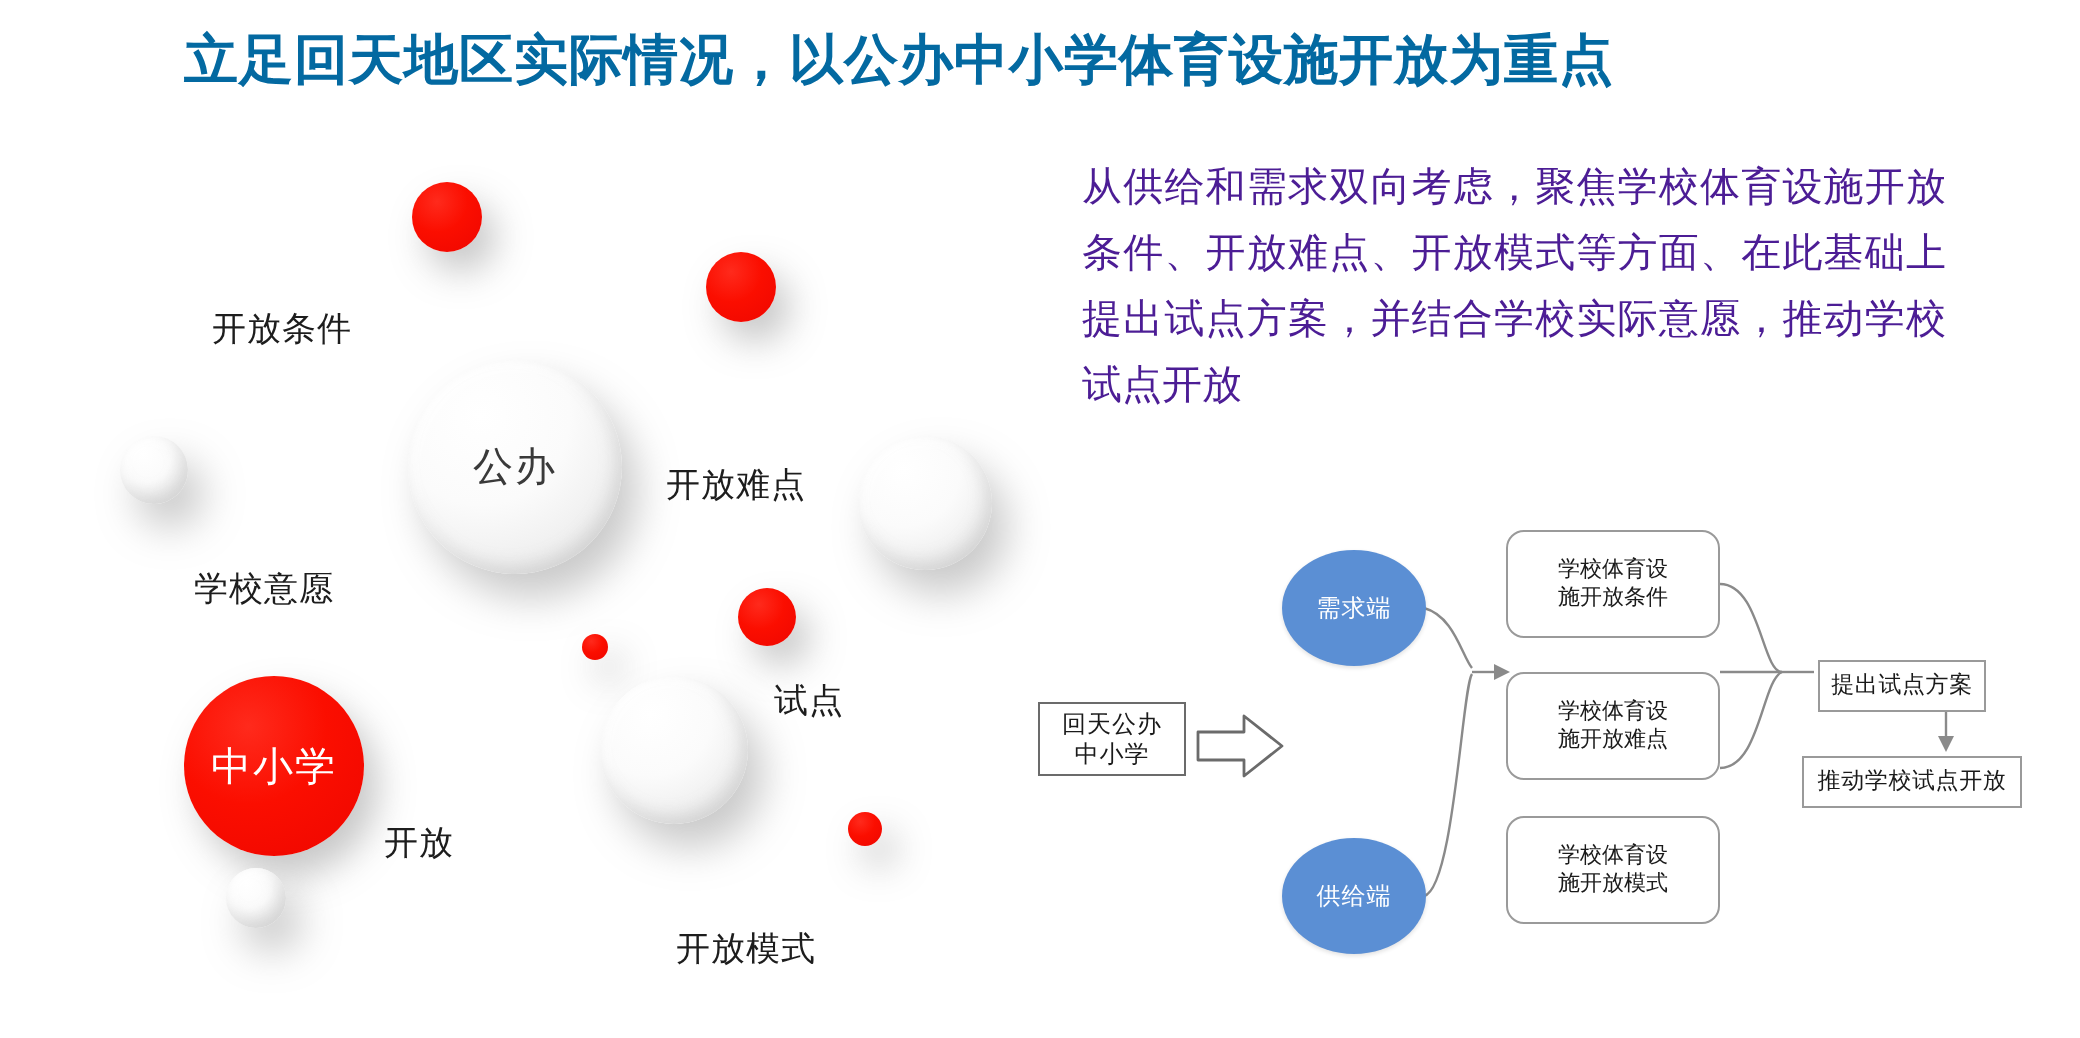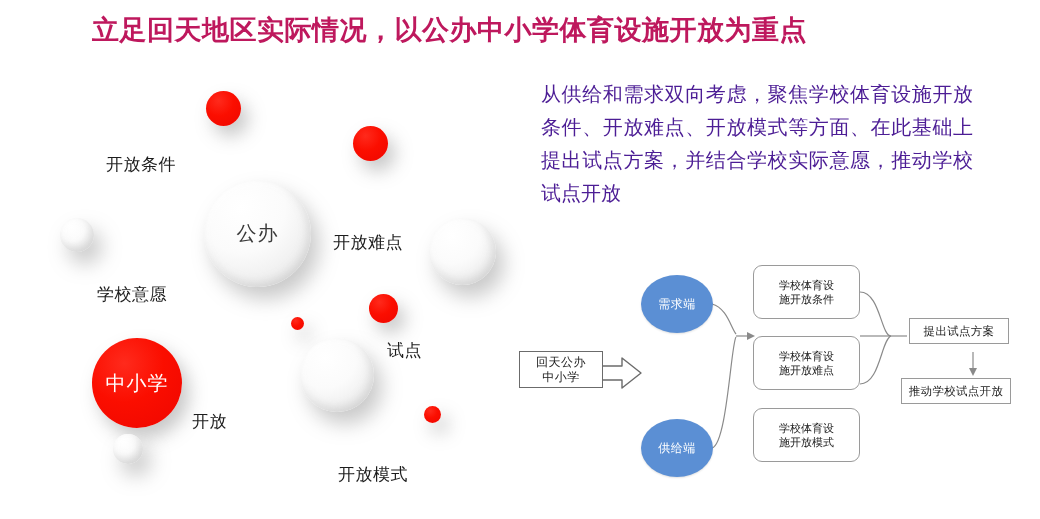--- a/index.html
+++ b/index.html
@@ -19,21 +19,21 @@
   
   .slide-title {
     position: absolute;
     left: 0;
     top: 12px;
     width: 899px;
     text-align: center;
     font-size: 27px;
     font-weight: bold;
     letter-spacing: 0.5px;
-    color: #be185d;
+    color: #0369a1;
     white-space: nowrap;
   }
 
   
   .bubble-cloud {
     position: absolute;
     left: 0;
     top: 60px;
     width: 520px;
     height: 459px;
@@ -191,21 +191,21 @@
 
     <path d="M355,34 C375,34 376,78 386,78" fill="none" stroke="#8a8a8a" stroke-width="1.2"></path>
     <path d="M355,78 L386,78" fill="none" stroke="#8a8a8a" stroke-width="1.2"></path>
     <path d="M355,126 C375,126 376,82 386,78" fill="none" stroke="#8a8a8a" stroke-width="1.2"></path>
     <path d="M386,78 L402,78" fill="none" stroke="#8a8a8a" stroke-width="1.2"></path>
 
     <path d="M468,94 L468,112" fill="none" stroke="#8a8a8a" stroke-width="1.2"></path>
     <polygon points="464,110 468,118 472,110" fill="#8a8a8a"></polygon>
   </svg>
 
-  <div class="flow-node node-src" style="left:14px; top:93px; width:84px; height:37px; flex-direction:column;">
+  <div class="flow-node node-src" style="left:14px; top:93px; width:74px; height:37px; flex-direction:column;">
     <span class="node-line2">回天公办</span>
     <span class="node-line2">中小学</span>
   </div>
 
   <div class="flow-node node-ellipse" style="left:136px; top:161px; width:72px; height:58px;">
     <span>供给端</span>
   </div>
 
   <div class="flow-node node-ellipse" style="left:136px; top:17px; width:72px; height:58px;">
     <span>需求端</span>
@@ -219,20 +219,20 @@
   <div class="flow-node node-round" style="left:248px; top:78px; width:107px; height:54px; flex-direction:column;">
     <span class="node-line2">学校体育设</span>
     <span class="node-line2">施开放难点</span>
   </div>
 
   <div class="flow-node node-round" style="left:248px; top:150px; width:107px; height:54px; flex-direction:column;">
     <span class="node-line2">学校体育设</span>
     <span class="node-line2">施开放模式</span>
   </div>
 
-  <div class="flow-node node-plain" style="left:404px; top:60px; width:100px; height:26px;">
+  <div class="flow-node node-plain" style="left:404px; top:72px; width:84px; height:26px;">
     <span>提出试点方案</span>
   </div>
 
   <div class="flow-node node-plain" style="left:396px; top:120px; width:110px; height:26px;">
     <span>推动学校试点开放</span>
   </div>
 </div>
 
 </body></html>

